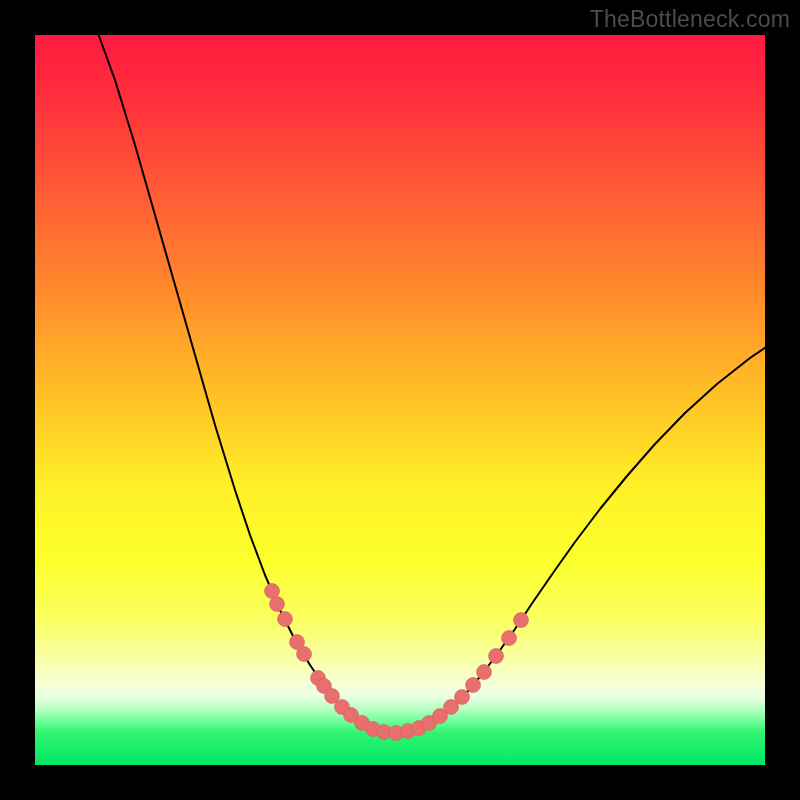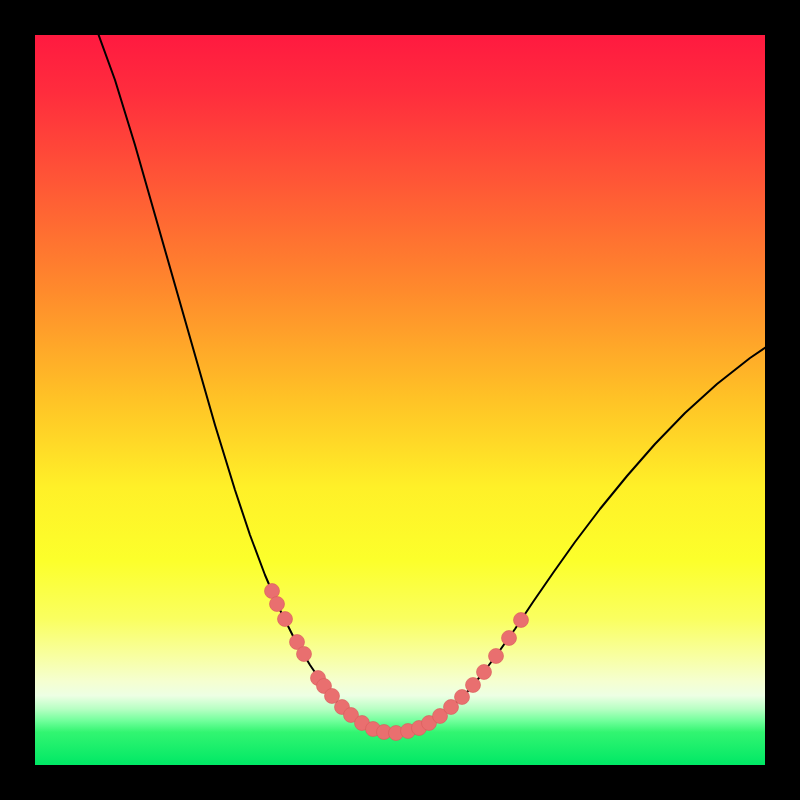--- a/index.html
+++ b/index.html
@@ -98,13 +98,14 @@
           <circle cx="427" cy="662" r="7.5" fill="#e96f6f" stroke="#d85a5a" stroke-width="0.6"></circle>
           <circle cx="438" cy="650" r="7.5" fill="#e96f6f" stroke="#d85a5a" stroke-width="0.6"></circle>
           <circle cx="449" cy="637" r="7.5" fill="#e96f6f" stroke="#d85a5a" stroke-width="0.6"></circle>
           <circle cx="461" cy="621" r="7.5" fill="#e96f6f" stroke="#d85a5a" stroke-width="0.6"></circle>
           <circle cx="474" cy="603" r="7.5" fill="#e96f6f" stroke="#d85a5a" stroke-width="0.6"></circle>
           <circle cx="486" cy="585" r="7.5" fill="#e96f6f" stroke="#d85a5a" stroke-width="0.6"></circle>
         </g>
     </svg>
   </div>
 
+  <div class="watermark">TheBottleneck.com</div>
 </div>
 
 </body></html>

